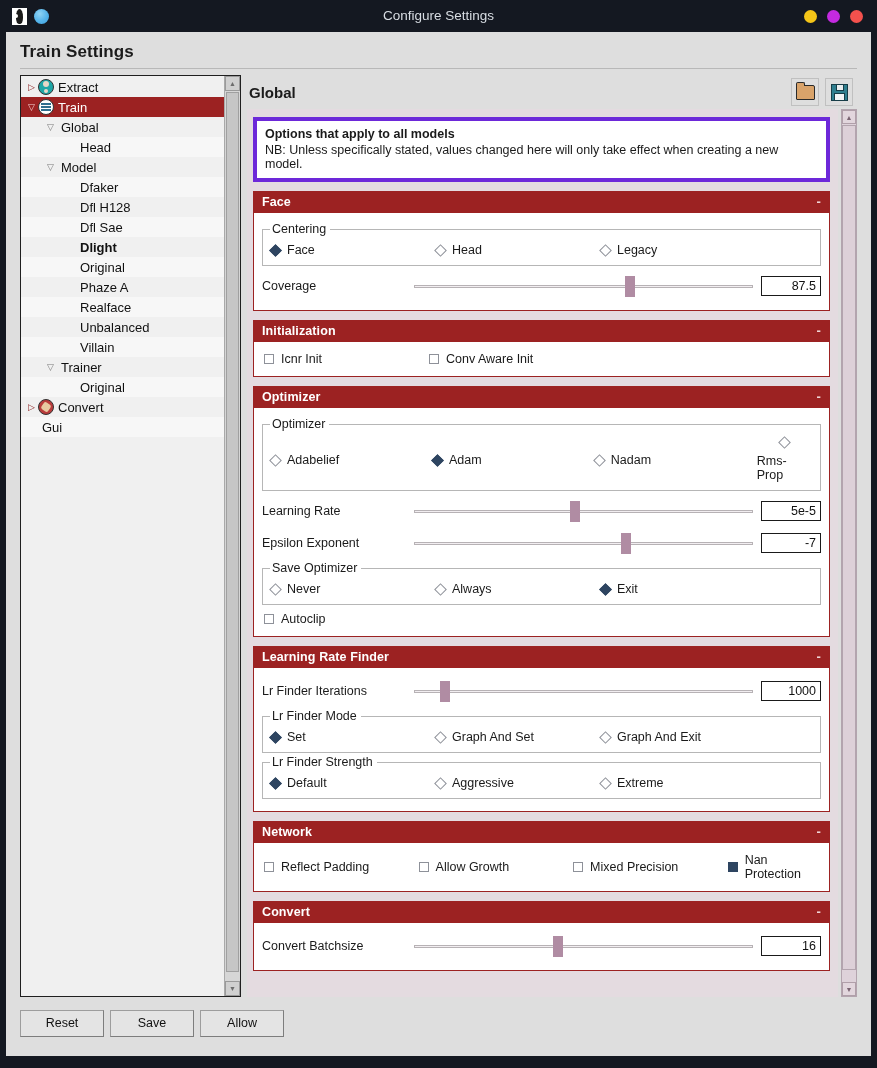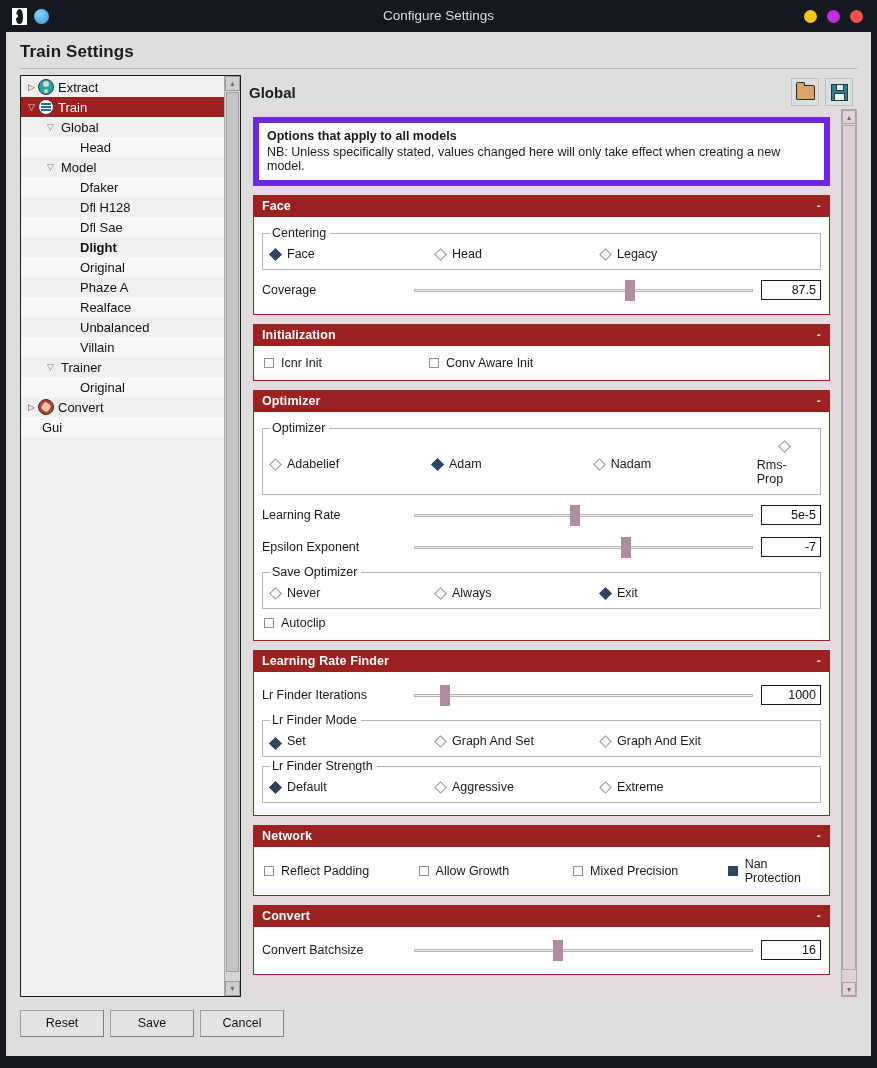--- a/index.html
+++ b/index.html
@@ -323,21 +323,21 @@
     position: absolute;
     left: 0; top: 15px;
     width: 14px; height: 845px;
     background: #ddd0d8;
     border: 1px solid #b3a4ae;
     box-sizing: border-box;
   }
   
   .infobox {
     background: #ffffff;
-    border: 6px solid #6d28d9;
+    border: 4px solid #6d28d9;
     padding: 6px 16px 7px 8px;
     margin-bottom: 9px;
   }
   .infobox .l1 { font-weight: bold; font-size: 12.5px; margin-bottom: 2px; }
   .infobox .l2 { font-size: 12.5px; }
   
   .section {
     margin-bottom: 9px;
     border: 1px solid #9c2222;
     background: #ffffff;
@@ -743,21 +743,21 @@
                     <div class="sl-label">Lr Finder Iterations</div>
                     <div class="sl-track-wrap">
                       <div class="sl-track"></div>
                       <div class="sl-thumb" style="left: 9.5%;"></div>
                     </div>
                     <div class="sl-entry">1000</div>
                   </div>
                   <div class="group">
                     <div class="legend">Lr Finder Mode</div>
                     <div class="radio-row">
-                      <div class="opt" style="width: 165px; align-items: flex-end;">
+                      <div class="opt" style="width: 165px;">
                         <span class="diamond on"></span>
                         <span>Set</span>
                       </div>
                       <div class="opt" style="width: 165px;">
                         <span class="diamond"></span>
                         <span>Graph And Set</span>
                       </div>
                       <div class="opt" style="width: auto;">
                         <span class="diamond"></span>
                         <span>Graph And Exit</span>
@@ -832,17 +832,17 @@
             <div class="vs-btn down">▼</div>
           </div>
         </div>
       </div>
     </div>
 
     <div class="footer">
       <div class="fgroup" id="footer-right">
           <button class="btn">Reset</button>
           <button class="btn">Save</button>
-          <button class="btn">Cancel</button>
+          <button class="btn">Allow</button>
         </div>
     </div>
   </div>
 </div>
 
 </body></html>

